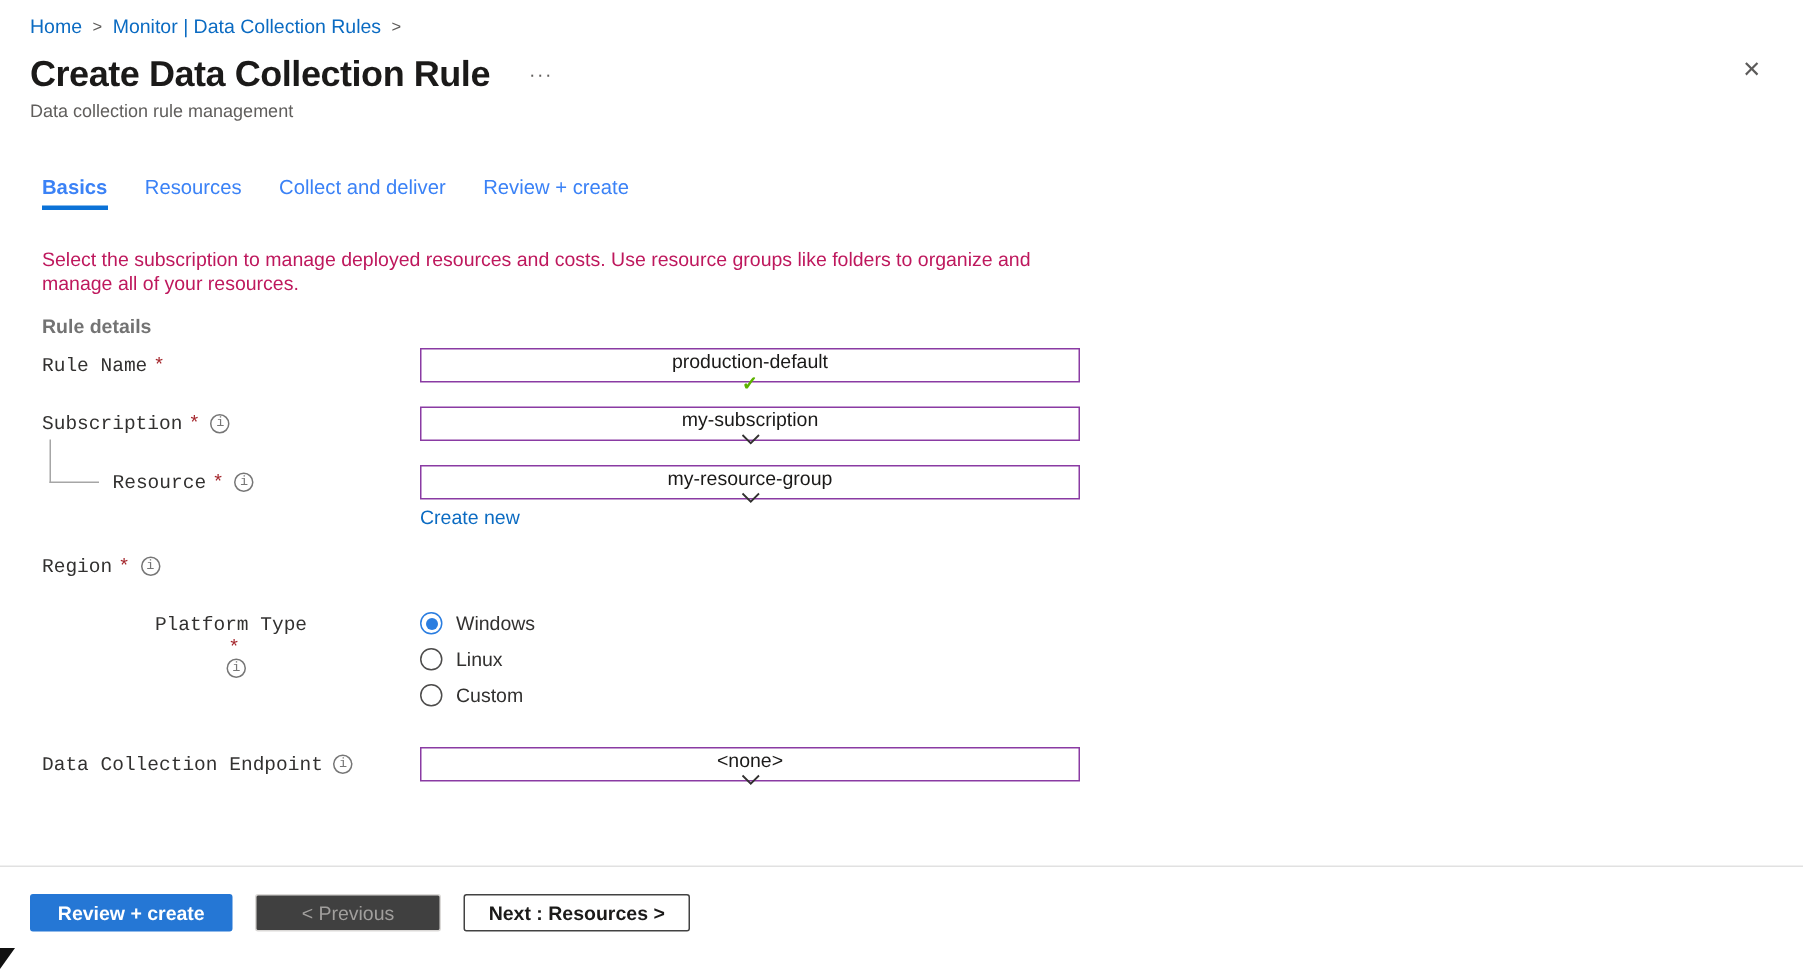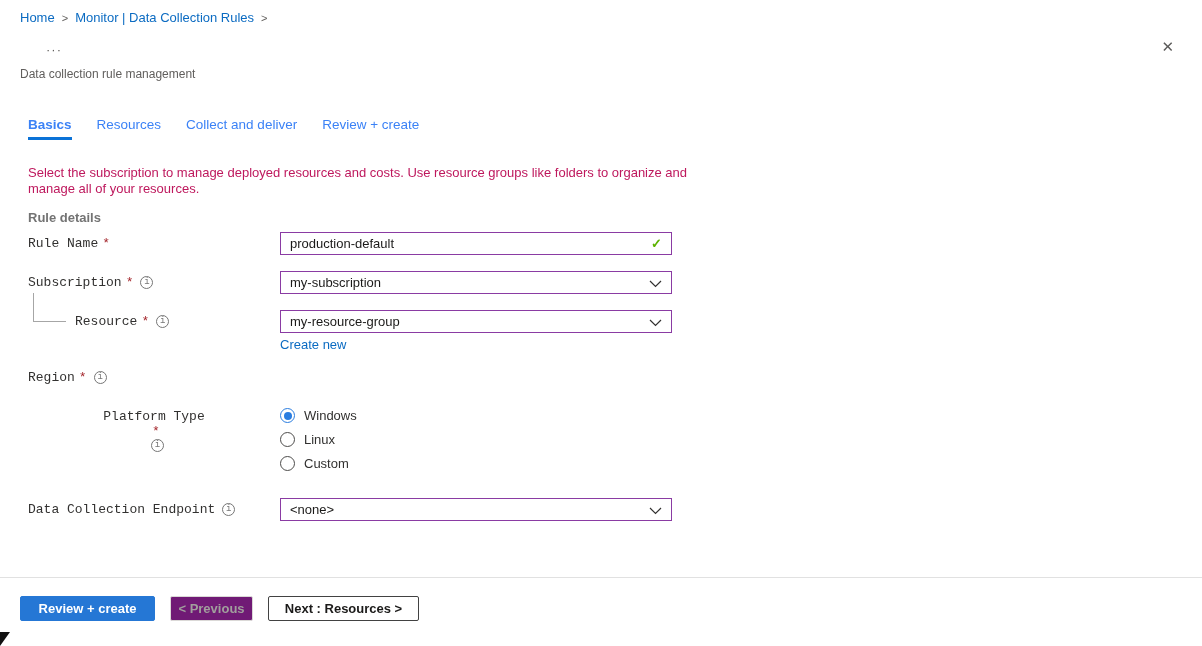--- a/index.html
+++ b/index.html
@@ -27,23 +27,23 @@
 
   .section-title { margin:13px 0 0 28px; font-size:13px; font-weight:700; color:#737373; height:15px; }
 
   
   .form-row { display:flex; align-items:center; position:relative; height:23px; }
   .label-col { margin-left:28px; width:252px; font-size:13px; display:flex; align-items:center;font-family:Liberation Mono, monospace; }
   .req { color:#a4262c; margin-left:4px; }
   .info-icon { width:13px; height:13px; border:1px solid #767676; border-radius:50%; color:#767676;
                font-size:9px; line-height:11px; text-align:center; margin-left:7px; flex:none; cursor:pointer; }
   .field-col { width:440px; position:relative; }
-  .text-input, .dropdown { width:392px; height:23px; border:1px solid #8a3ba3; background:#fff;
+  .text-input, .dropdown { width:440px; height:23px; border:1px solid #8a3ba3; background:#fff;
                display:flex; align-items:center; justify-content:space-between;
-               font-size:13px; padding:0 9px; color:#1b1a19; cursor:pointer; }
+               font-size:13px; padding:0 9px; color:#1b1a19; cursor:pointer;flex-direction:column; }
   .valid-check { color:#5db300; font-size:13px; font-weight:700; }
   .chev { flex:none; margin-top:2px; }
 
   .row-rule-name { margin-top:7px; }
   .row-subscription { margin-top:16px; }
   .row-resource { margin-top:16px; }
   .row-resource .label-col { margin-left:75px; width:205px; }
   .connector-v { position:absolute; left:33px; top:-17px; height:29px; width:1px; background:#a6a6a6; }
   .connector-h { position:absolute; left:33px; top:11px; width:33px; height:1px; background:#a6a6a6; }
   .row-create-new { margin-top:4px; height:14px; }
@@ -59,37 +59,38 @@
   .radio.selected::after { content:""; position:absolute; inset:2.5px; border-radius:50%; background:#2a7de0; }
 
   .row-endpoint { margin-top:27px; }
 
   
   .footer-divider { margin-top:56px; border-top:1px solid #e1e1e1; width:1202px; }
   .footer { padding-top:18px; display:flex; align-items:center; }
   .btn { height:25px; font-size:13px; display:inline-flex; align-items:center; justify-content:center;
          border-radius:2px; cursor:pointer; }
   .btn-primary { background:#2577d5; border:1px solid #2577d5; color:#fff; font-weight:700; width:135px; margin-left:20px; }
-  .btn-prev { background:#701a75; border:1px solid #dbd9d7; color:#a19f9d; font-weight:700; width:83px; margin-left:15px; cursor:default; }
+  .btn-prev { background:#404040; border:1px solid #dbd9d7; color:#a19f9d; font-weight:400; width:124px; margin-left:15px; cursor:default; }
   .btn-next { background:#fff; border:1px solid #424242; color:#1b1a19; font-weight:600; width:151px; margin-left:15px; }
 
   .cursor-artifact { position:absolute; left:0; top:632px; width:0; height:0;
          border-top:14px solid #111; border-right:10px solid transparent; }
 </style>
 </head>
 <body>
 
 <nav class="breadcrumb">
   <a class="crumb-link">Home</a>
   <span class="crumb-sep">&gt;</span>
   <a class="crumb-link">Monitor | Data Collection Rules</a>
   <span class="crumb-sep">&gt;</span>
 </nav>
 
 <div class="title-row">
+  <h1 class="page-title">Create Data Collection Rule</h1>
   <span class="ellipsis-menu">···</span>
 </div>
 <span class="close-btn">✕</span>
 <div class="subtitle">Data collection rule management</div>
 
 <div class="tabs">
   <div class="tab active">Basics</div>
   <div class="tab">Resources</div>
   <div class="tab">Collect and deliver</div>
   <div class="tab">Review + create</div>

